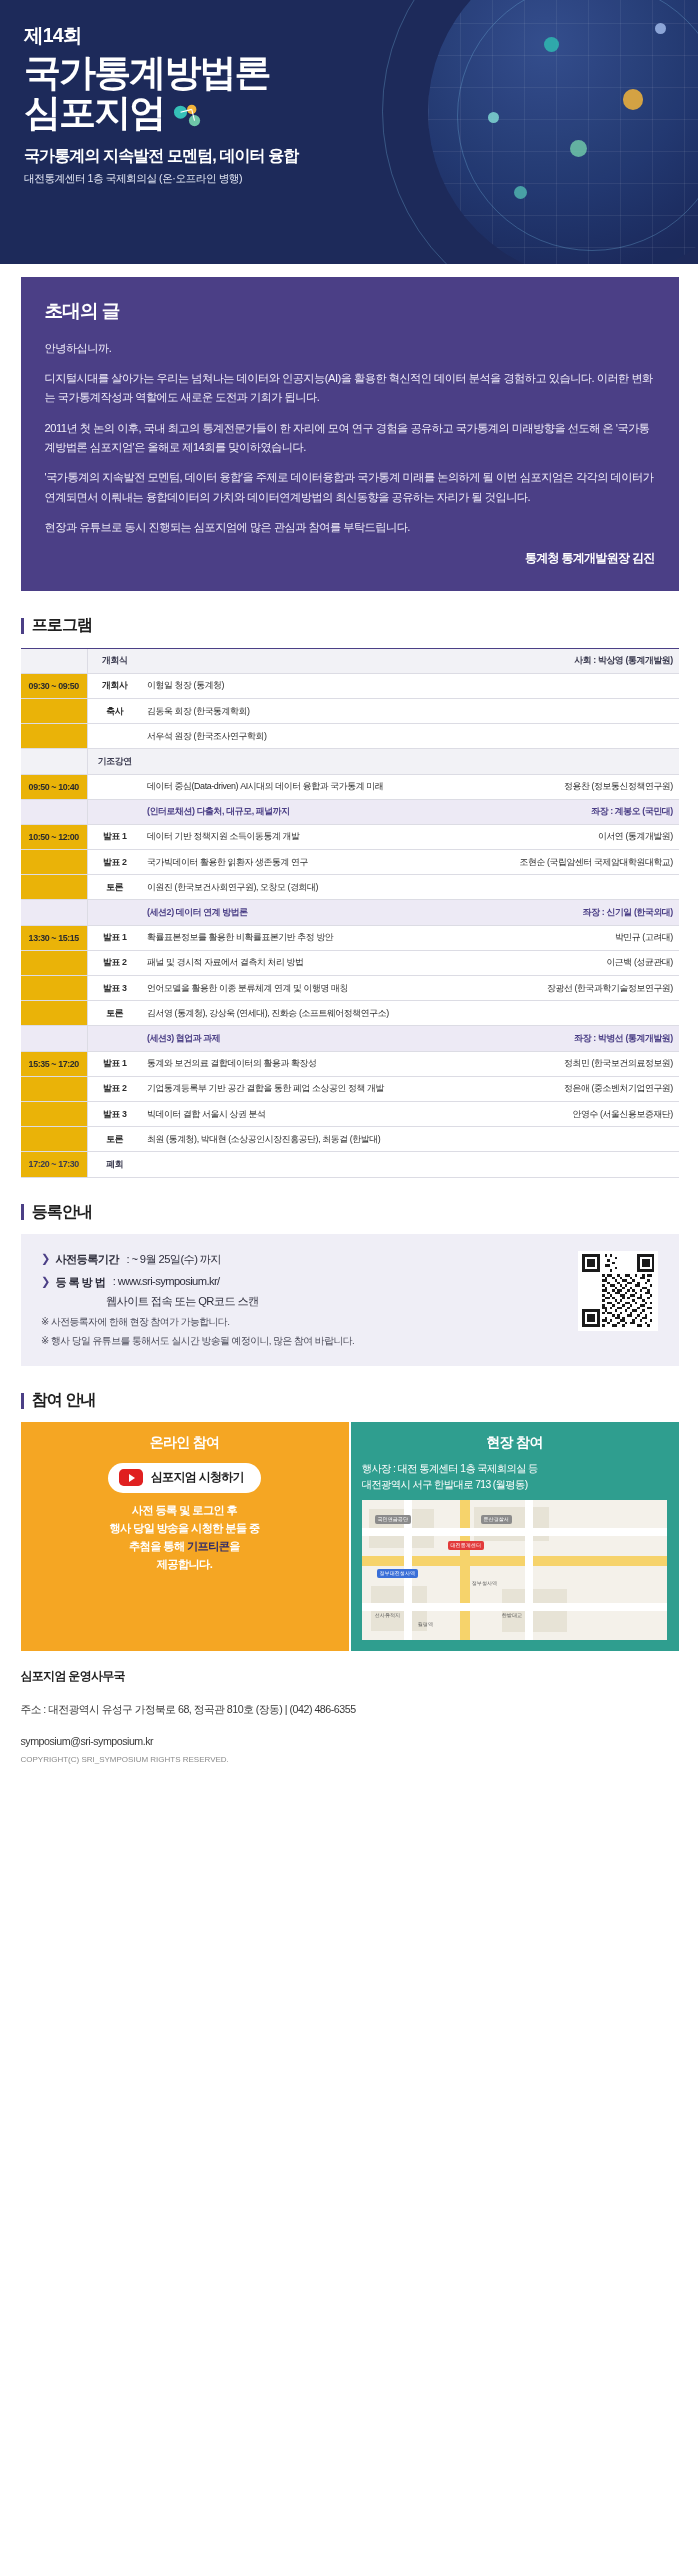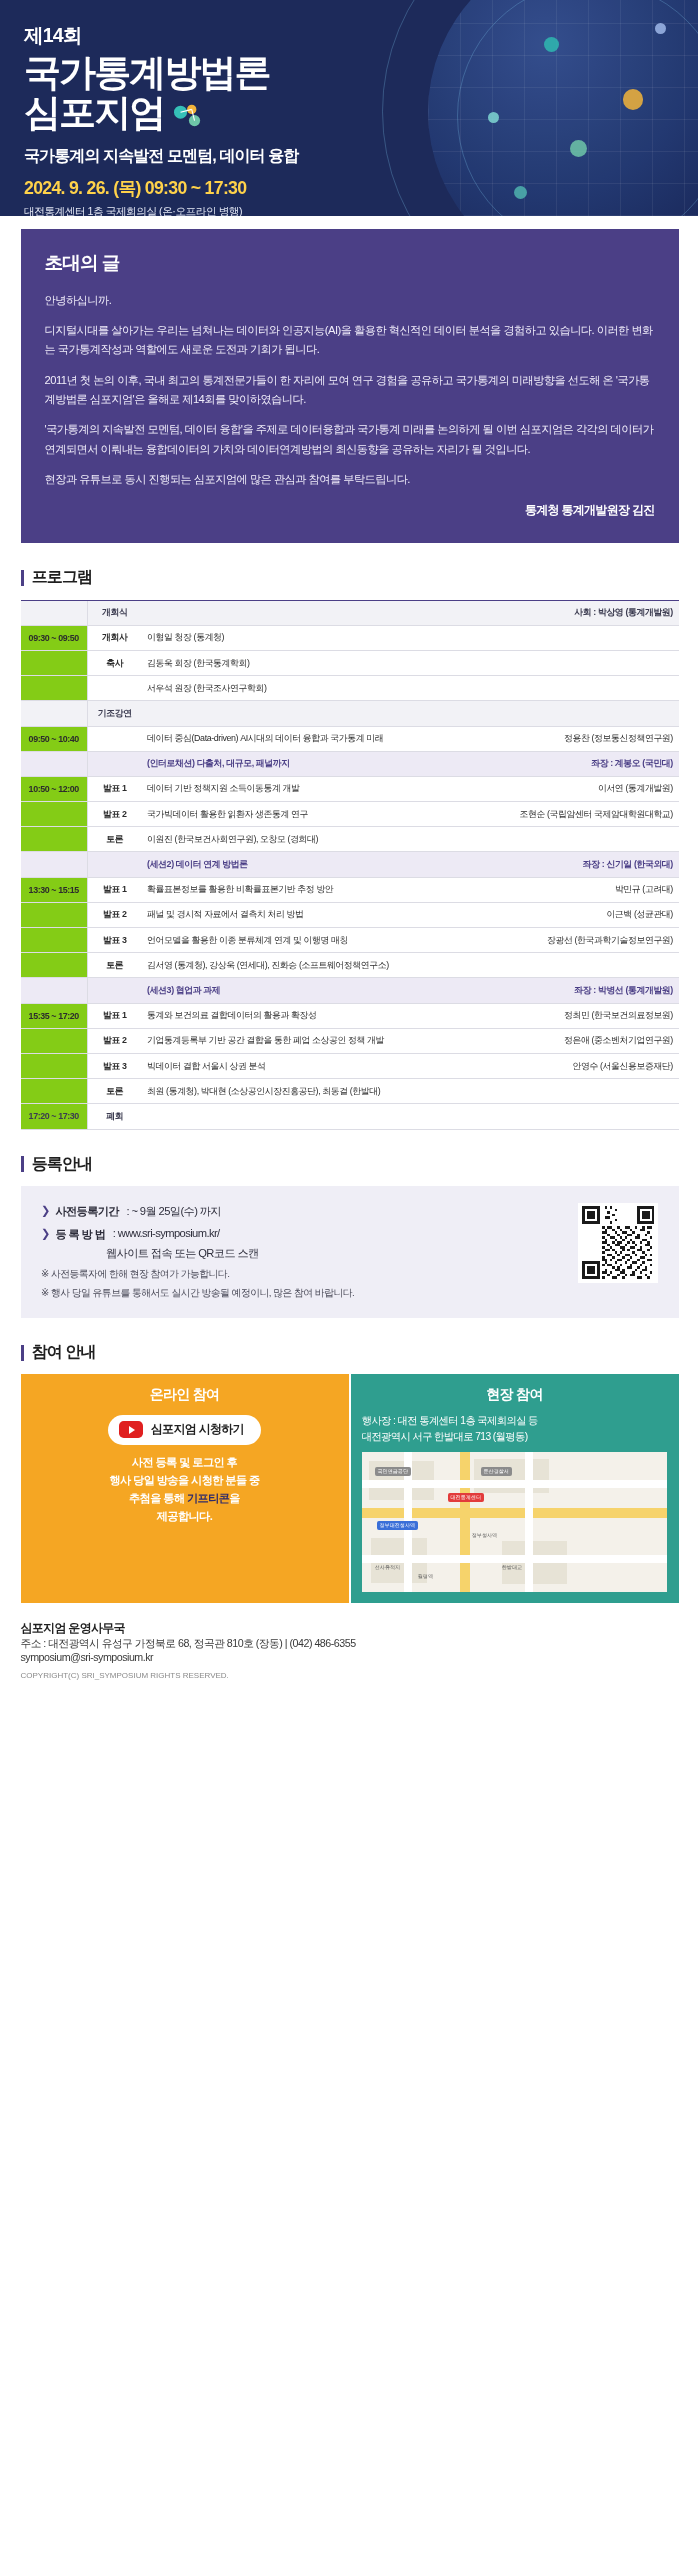--- a/index.html
+++ b/index.html
@@ -7,21 +7,21 @@
     width: 699px;
     font-family: "Liberation Sans", "DejaVu Sans", sans-serif;
     background: #ffffff;
     color: #222;
   }
   .page { width: 699px; position: relative; overflow: hidden; }
 
   
   .hero {
     position: relative;
-    height: 216px;
+    height: 264px;
     background: #1d2a5a;
     overflow: hidden;
   }
   .hero .globe {
     position: absolute;
     right: -65px; top: -56px;
     width: 336px; height: 336px;
     border-radius: 50%;
     background: radial-gradient(circle at 35% 30%, #35508f 0%, #243a73 45%, #1b2a5c 75%);
     opacity: 0.96;
@@ -107,21 +107,21 @@
   table.prog-t td {
     border-bottom: 0.9px solid #dcdce4;
     padding: 5.6px 5.6px;
     font-size: 8.9px;
     letter-spacing: -0.4px;
     vertical-align: middle;
     color: #2c2c2c;
   }
   td.time {
     width: 67px; text-align: center; font-size: 9.3px; font-weight: bold;
-    color: #333; border-right: 0.9px solid #dcdce4; background: #84cc16;
+    color: #333; border-right: 0.9px solid #dcdce4; background: #eab308;
   }
   td.tag {
     width: 54px; text-align: center; color: #4b3f86; font-weight: bold; font-size: 8.9px;
   }
   td.body { padding-left: 3.7px; }
   td.right { width: 172px; text-align: right; padding-right: 3.7px; color: #444; }
   tr.head-row td { background: #f2f2f6; font-weight: bold; color: #3b3b50; }
   tr.session-row td { background: #edeaf5; font-weight: bold; color: #4b3f86; }
   tr.session-row td.right { color: #4b3f86; }
   tr.last-row td { font-weight: bold; color: #3b3b50; }
@@ -197,21 +197,21 @@
   }
   .map .pin.blue { background: #3a6fd8; }
   .map .pin.grey { background: #8b8b8b; }
   .map .lbl2 {
     position: absolute; font-size: 5.1px; color: #555; white-space: nowrap;
   }
 
   
   .footer { margin: 17px 20.5px 0 20.5px; padding-bottom: 17px; }
   .footer .ft { font-size: 12px; font-weight: bold; letter-spacing: -0.7px; color: #1f1f1f; }
-  .footer .fl { font-size: 10.7px; color: #3a3a3a; letter-spacing: -0.5px; margin-top: 0; }
+  .footer .fl { font-size: 10.7px; color: #3a3a3a; letter-spacing: -0.5px; margin-top: 18px; }
   .footer .fc { font-size: 8px; color: #8a8a8a; letter-spacing: 0; margin-top: 7.5px; }
 </style>
 </head>
 <body>
 
 <div class="page">
 
   <div class="hero">
     <div class="globe"></div>
     <div class="arc" style="right:-112px;top:-103px;width:429px;height:429px;"></div>
@@ -232,21 +232,20 @@
           <svg viewBox="0 0 34 30" width="32" height="28">
             <circle cx="9" cy="12" r="7" fill="#35c0b8"></circle>
             <circle cx="21" cy="9" r="5" fill="#f2b43a"></circle>
             <circle cx="24" cy="21" r="6" fill="#6ec6a8"></circle>
             <line x1="9" y1="12" x2="21" y2="9" stroke="#ffffff" stroke-width="1.2"></line>
             <line x1="21" y1="9" x2="24" y2="21" stroke="#ffffff" stroke-width="1.2"></line>
           </svg>
         </span>
       </div>
       <div class="sub">국가통계의 지속발전 모멘텀, 데이터 융합</div>
-      <div class="date">2024. 9. 26. (목) 09:30 ~ 17:30</div>
       <div class="place">대전통계센터 1층 국제회의실 (온·오프라인 병행)</div>
     </div>
   </div>
 
   <div class="invite-wrap">
     <div class="invite">
       <h2>초대의 글</h2>
       <p>안녕하십니까.</p>
       <p>디지털시대를 살아가는 우리는 넘쳐나는 데이터와 인공지능(AI)을 활용한 혁신적인 데이터 분석을 경험하고 있습니다. 이러한 변화는 국가통계작성과 역할에도 새로운 도전과 기회가 됩니다.</p>
       <p>2011년 첫 논의 이후, 국내 최고의 통계전문가들이 한 자리에 모여 연구 경험을 공유하고 국가통계의 미래방향을 선도해 온 '국가통계방법론 심포지엄'은 올해로 제14회를 맞이하였습니다.</p>

